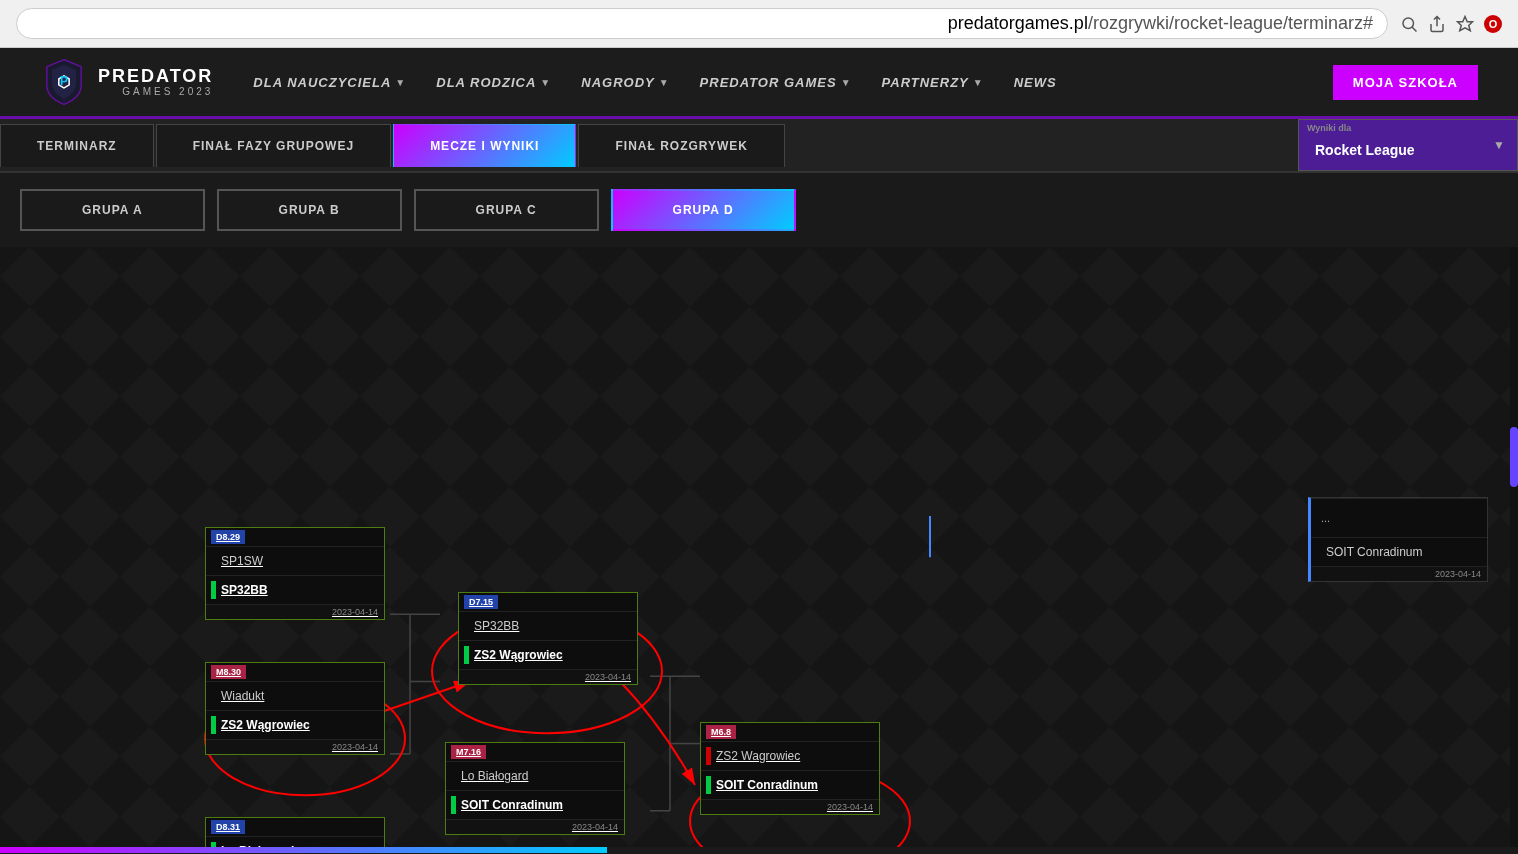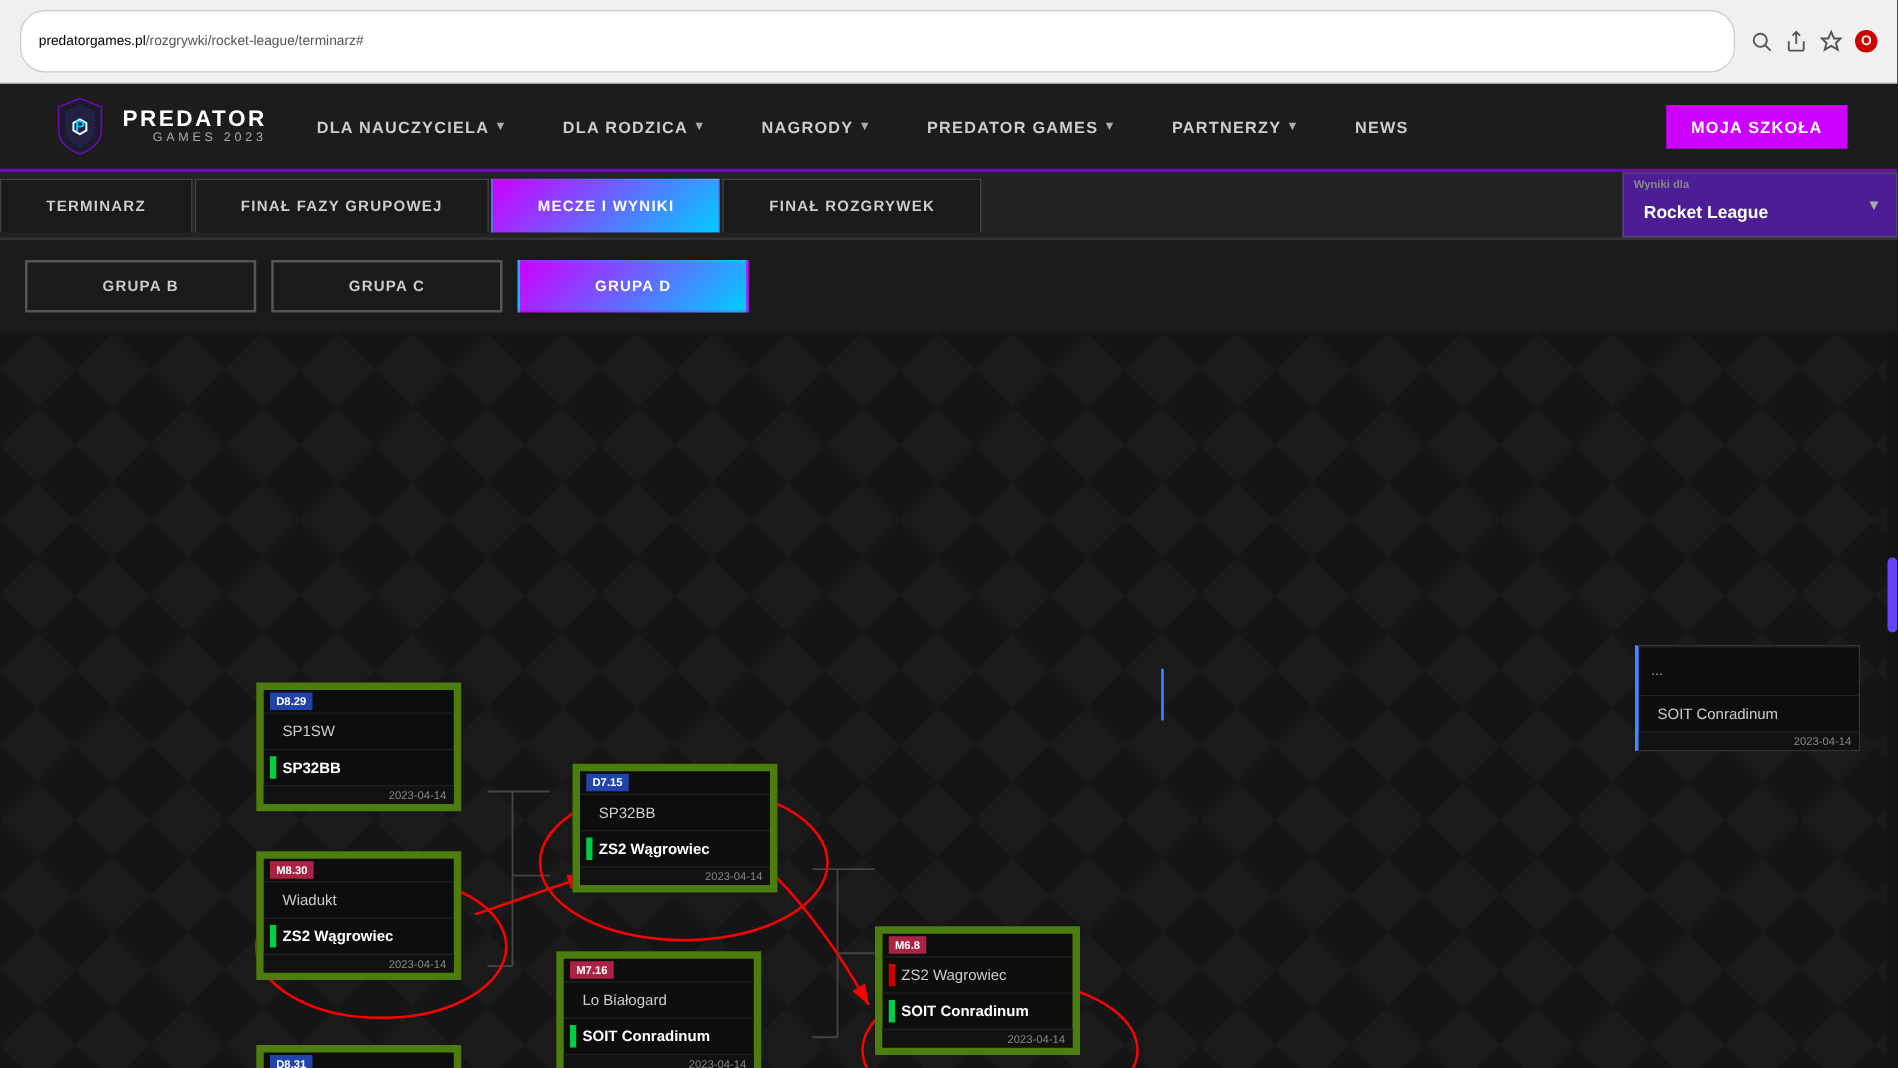--- a/index.html
+++ b/index.html
@@ -20,23 +20,24 @@
       gap: 12px;
       font-size: 13px;
       color: #333;
       border-bottom: 1px solid #ccc;
     }
     .browser-bar .url {
       flex: 1;
       background: #fff;
       border: 1px solid #ccc;
       border-radius: 20px;
-      padding: 18px 14px;
-      font-size: 11px;
+      padding: 4px 14px;
+      font-size: 18px;
       color: #333;
+      text-align: right;
     }
     .browser-bar .url span { color: #000; font-weight: 500; }
     .browser-icons { display: flex; gap: 10px; align-items: center; }
     .browser-icons svg { width: 18px; height: 18px; fill: #555; }
 
     
     .navbar {
       background: #1c1c1c;
       display: flex;
       align-items: center;
@@ -66,22 +67,23 @@
     }
     .logo-text .games2023 {
       font-size: 10px;
       color: #aaa;
       letter-spacing: 3px;
       text-align: right;
     }
     .nav-links {
       display: flex;
       align-items: center;
-      gap: 44px;
+      gap: 30px;
       flex: 1;
+      font-style: italic;
     }
     .nav-item {
       color: #ccc;
       font-size: 13px;
       font-weight: 600;
       letter-spacing: 1px;
       cursor: pointer;
       display: flex;
       align-items: center;
       gap: 4px;
@@ -206,24 +208,25 @@
       top: 0;
       left: 0;
       width: 100%;
       height: 100%;
       pointer-events: none;
     }
 
     
     .match-card {
       position: absolute;
-      width: 164px;
+      width: 180px;
       background: #0d0d0d;
-      border: 6px solid #4d7c0f;
+      border: 1px solid #4d7c0f;
       font-size: 12px;
+      text-decoration: underline;
     }
     .match-card .badge {
       font-size: 9px;
       font-weight: 700;
       padding: 2px 5px;
       color: #fff;
     }
     .match-card .badge.d { background: #2244aa; }
     .match-card .badge.m { background: #aa2244; }
 
@@ -373,20 +376,21 @@
   <div class="game-selector">
     <div class="game-selector-btn">
       <span style="position:absolute;top:3px;left:8px;font-size:9px;color:#888;">Wyniki dla</span>
       <span style="margin-top:10px;">Rocket League</span>
       <span class="game-selector-arrow">▼</span>
     </div>
   </div>
 </div>
 
 <div class="group-tabs">
+  <div class="group-tab">GRUPA A</div>
   <div class="group-tab">GRUPA B</div>
   <div class="group-tab">GRUPA C</div>
   <div class="group-tab active">GRUPA D</div>
 </div>
 
 <div class="bracket-container" style="height:580px;">
   <div class="bracket-bg"></div>
 
   <svg class="bracket-svg" viewBox="0 0 1518 580" preserveAspectRatio="none">
 

